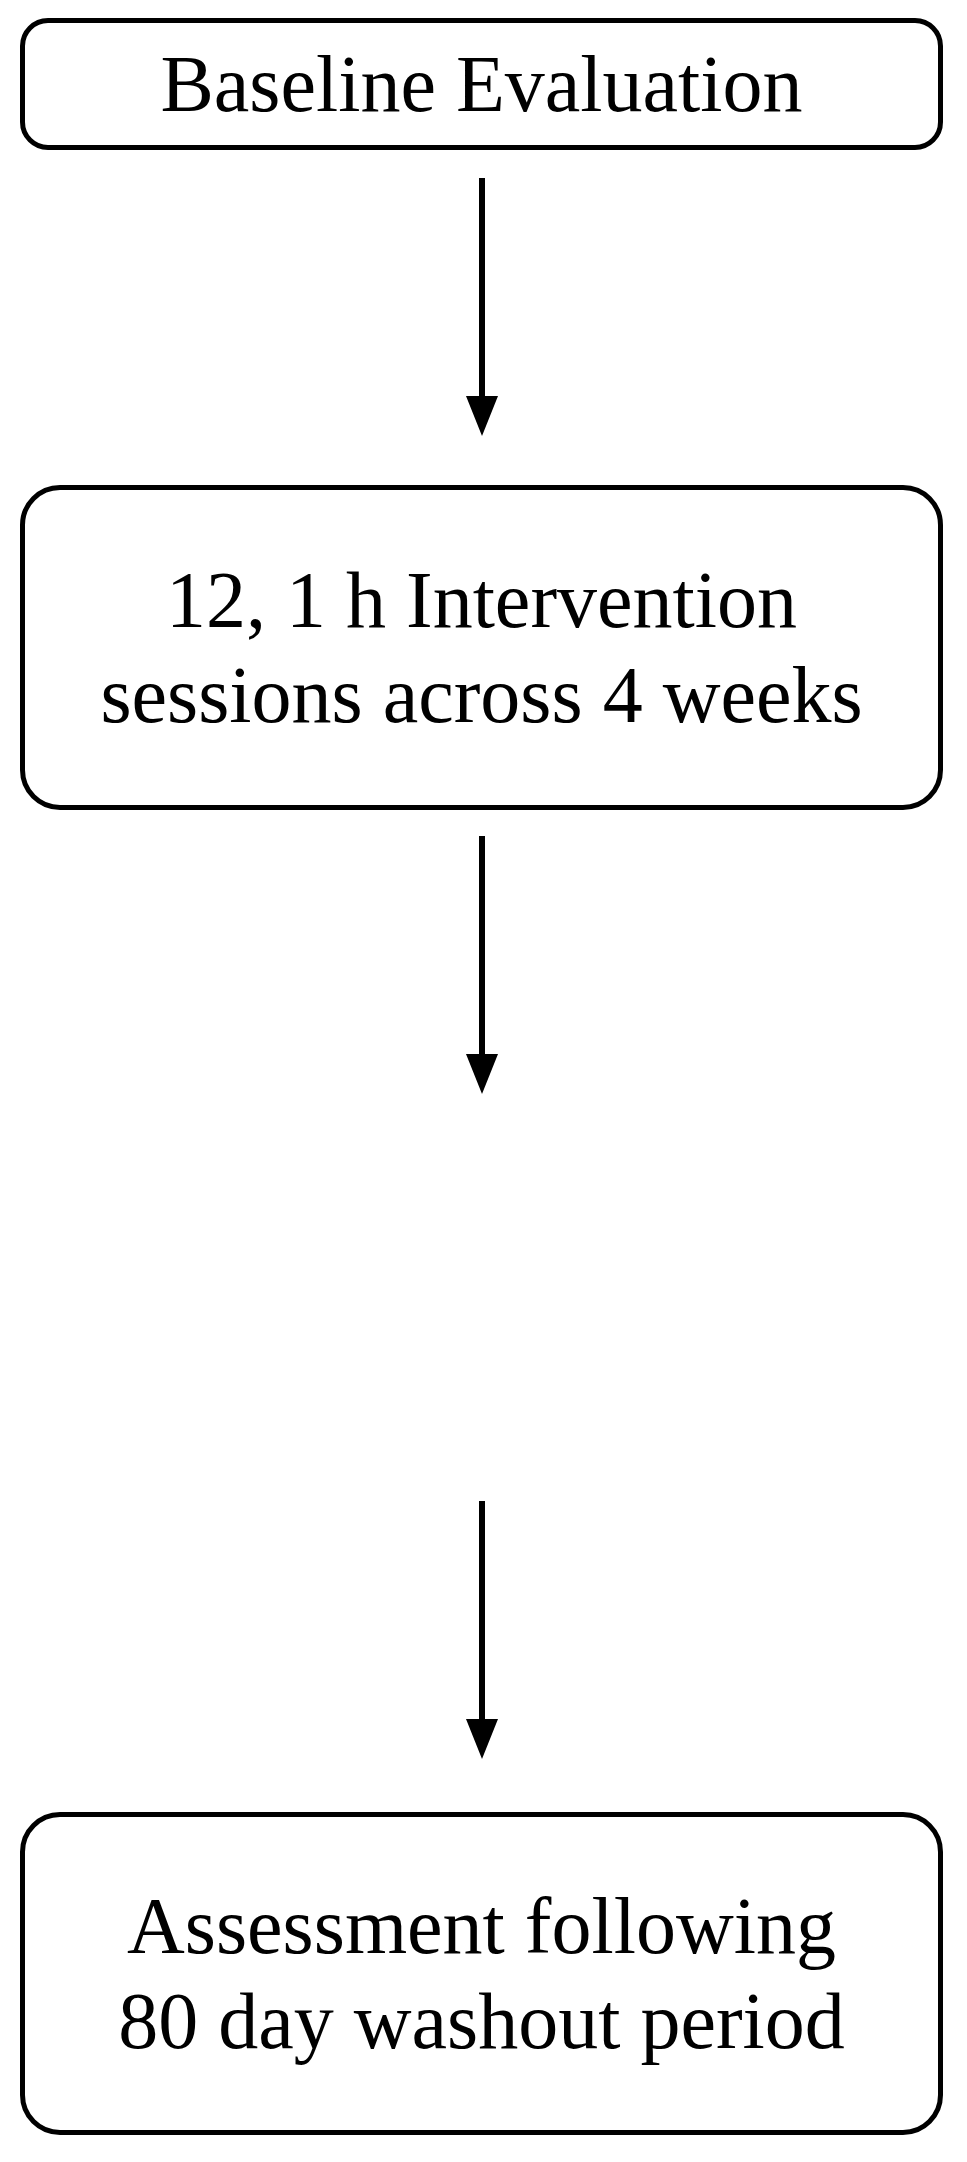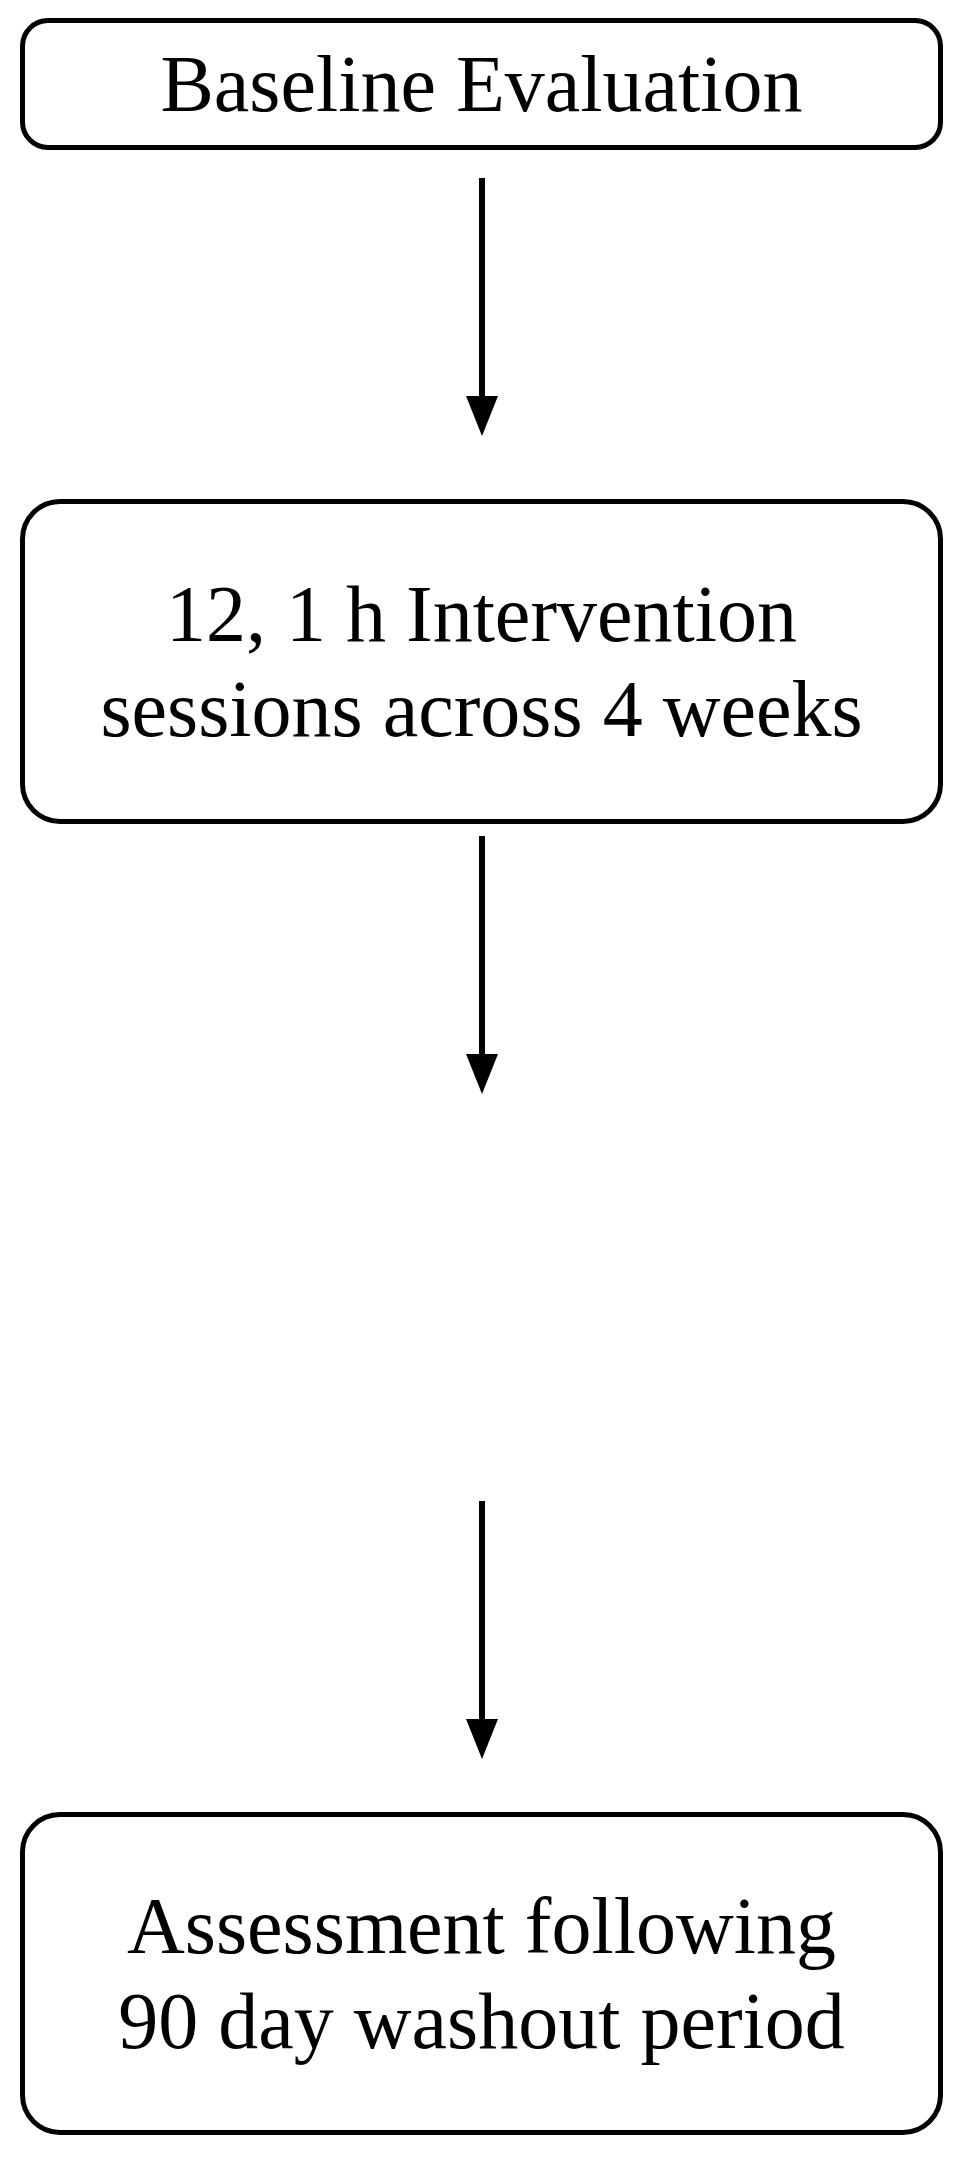--- a/index.html
+++ b/index.html
@@ -31,21 +31,21 @@
     line-height: 1.18;
     color: #000000;
     white-space: pre-line;
   }
   #box-1 {
     top: 18px;
     height: 132px;
     border-radius: 28px;
   }
   #box-2 {
-    top: 499px;
+    top: 485px;
     height: 325px;
   }
   #box-3 {
     top: 1132px;
     height: 323px;
   }
   #box-4 {
     top: 1812px;
     height: 323px;
   }
@@ -79,15 +79,15 @@
     <polygon points="6,218 38,218 22,258" fill="#000000"></polygon>
   </svg>
 
 
   <svg class="arrow" id="arrow-3" viewBox="0 0 44 258" aria-hidden="true">
     <line x1="22" y1="0" x2="22" y2="222" stroke="#000000" stroke-width="6"></line>
     <polygon points="6,218 38,218 22,258" fill="#000000"></polygon>
   </svg>
 
   <div class="flow-box" id="box-4">Assessment following
-90 day washout period</div>
+80 day washout period</div>
 
 </div>
 
 </body></html>

